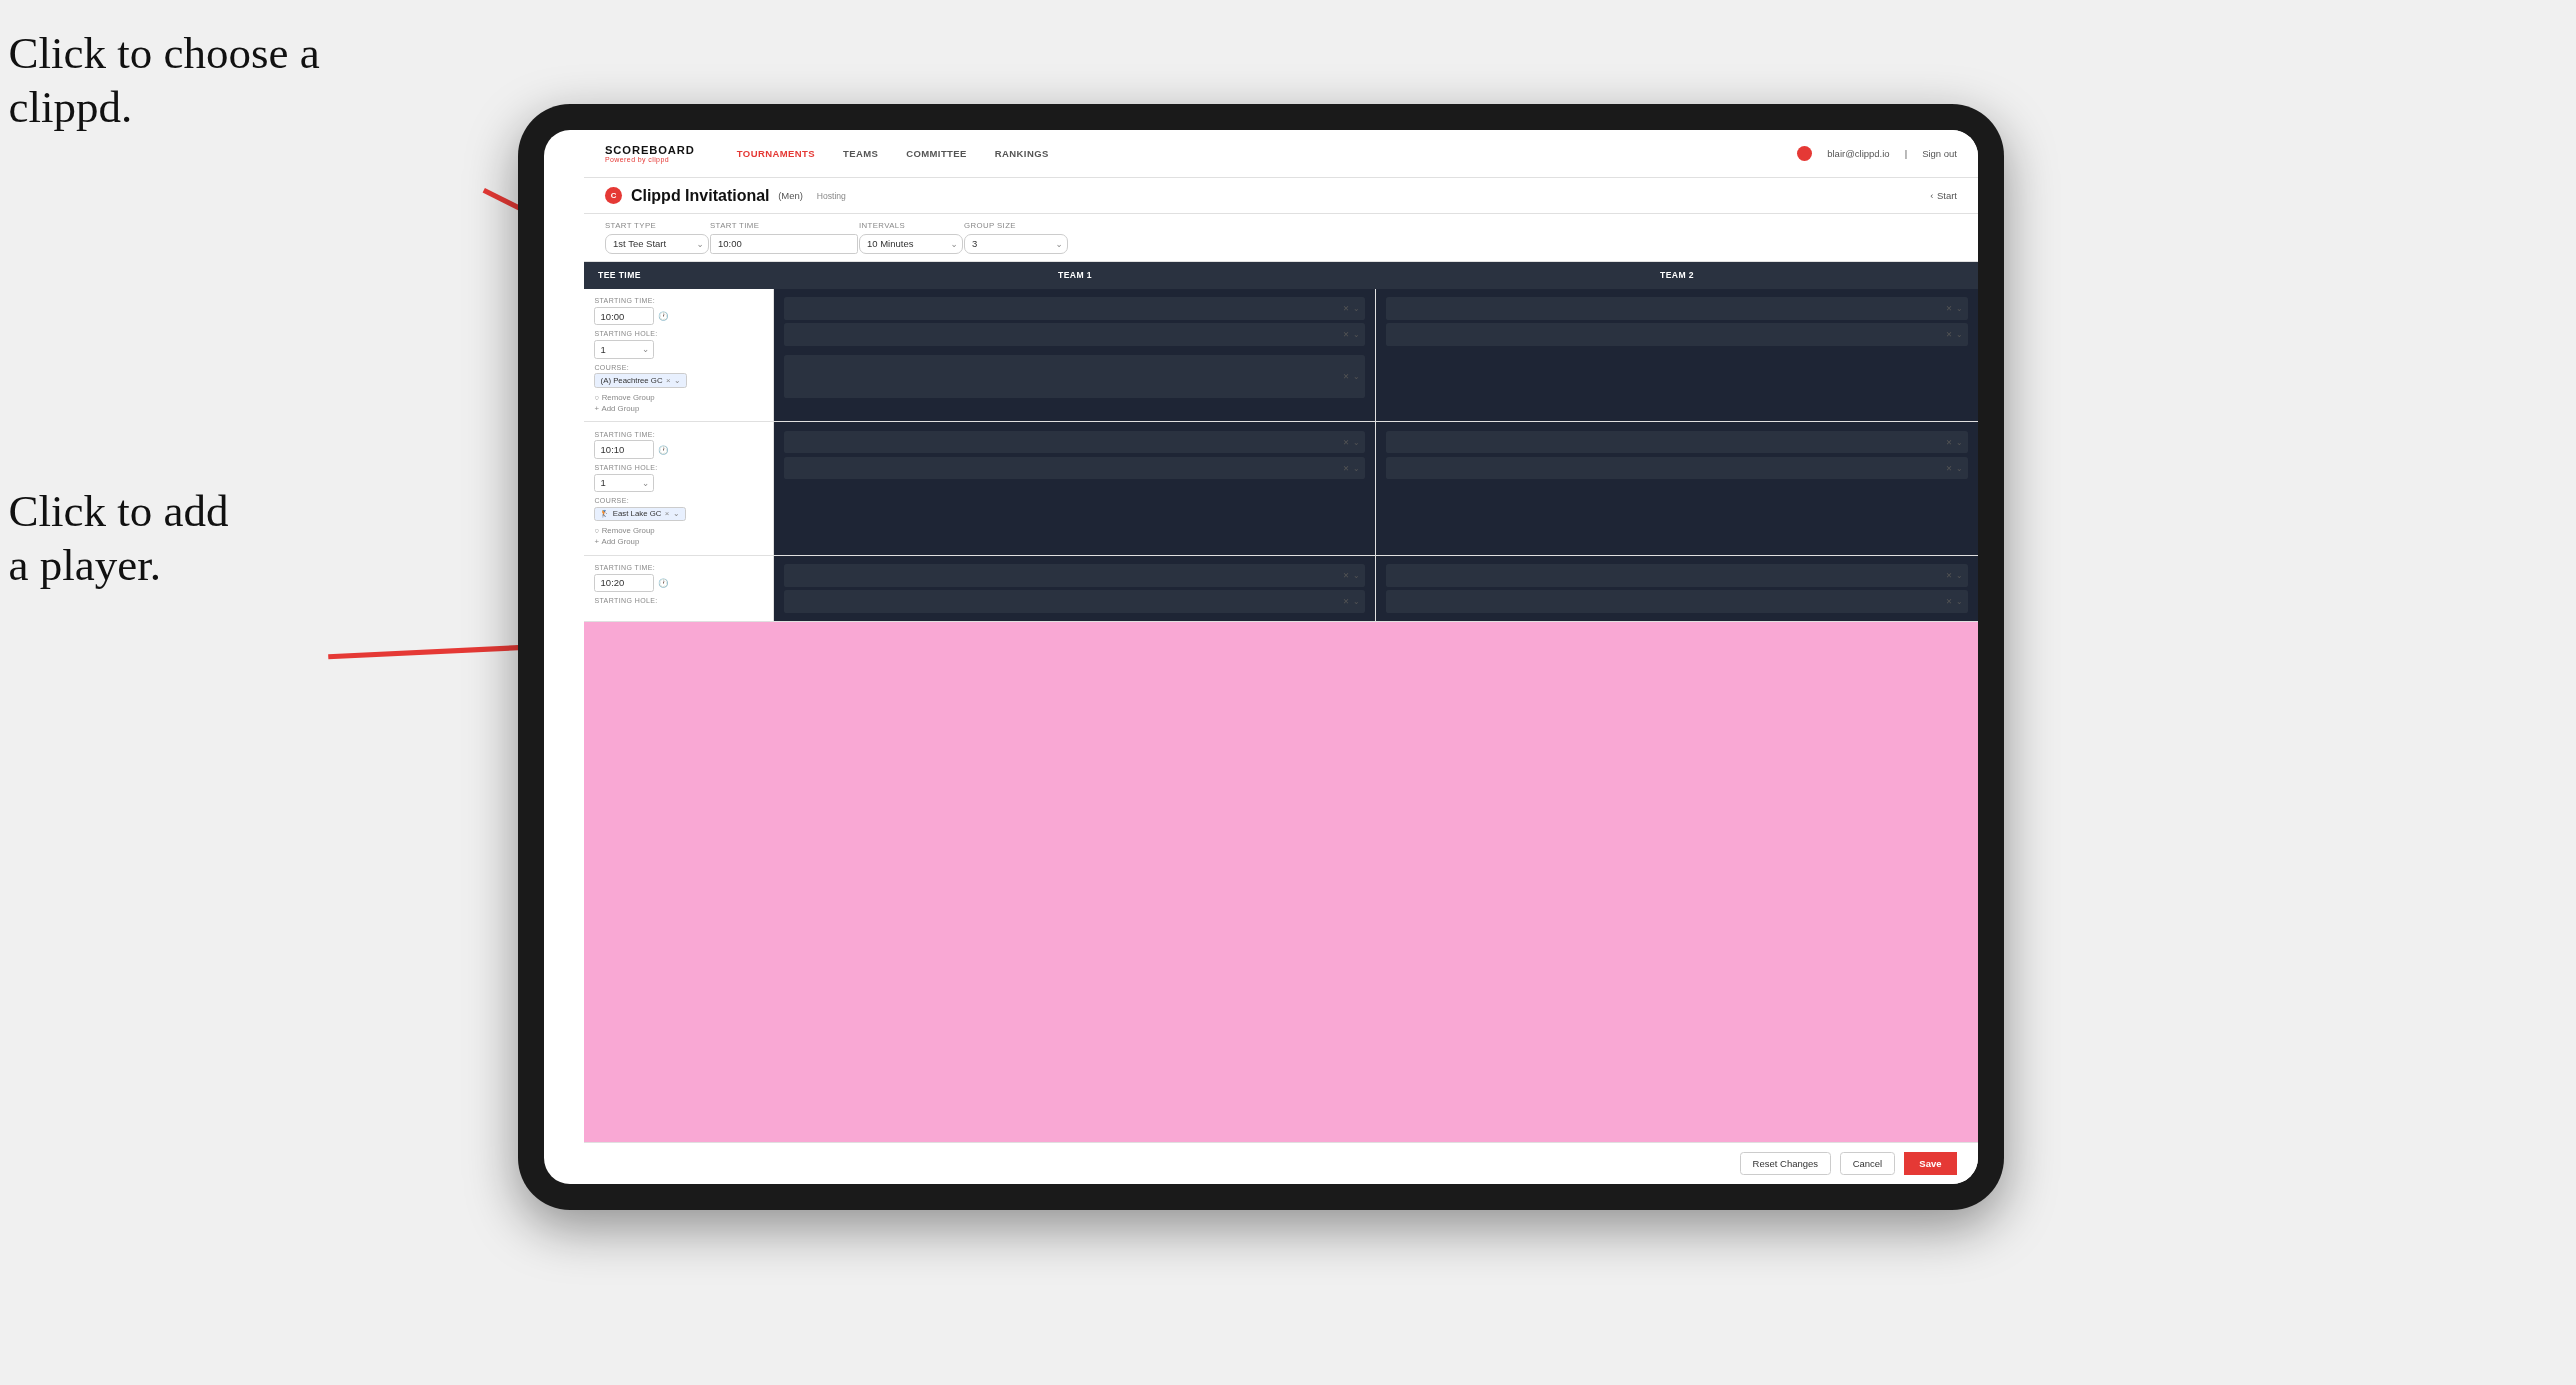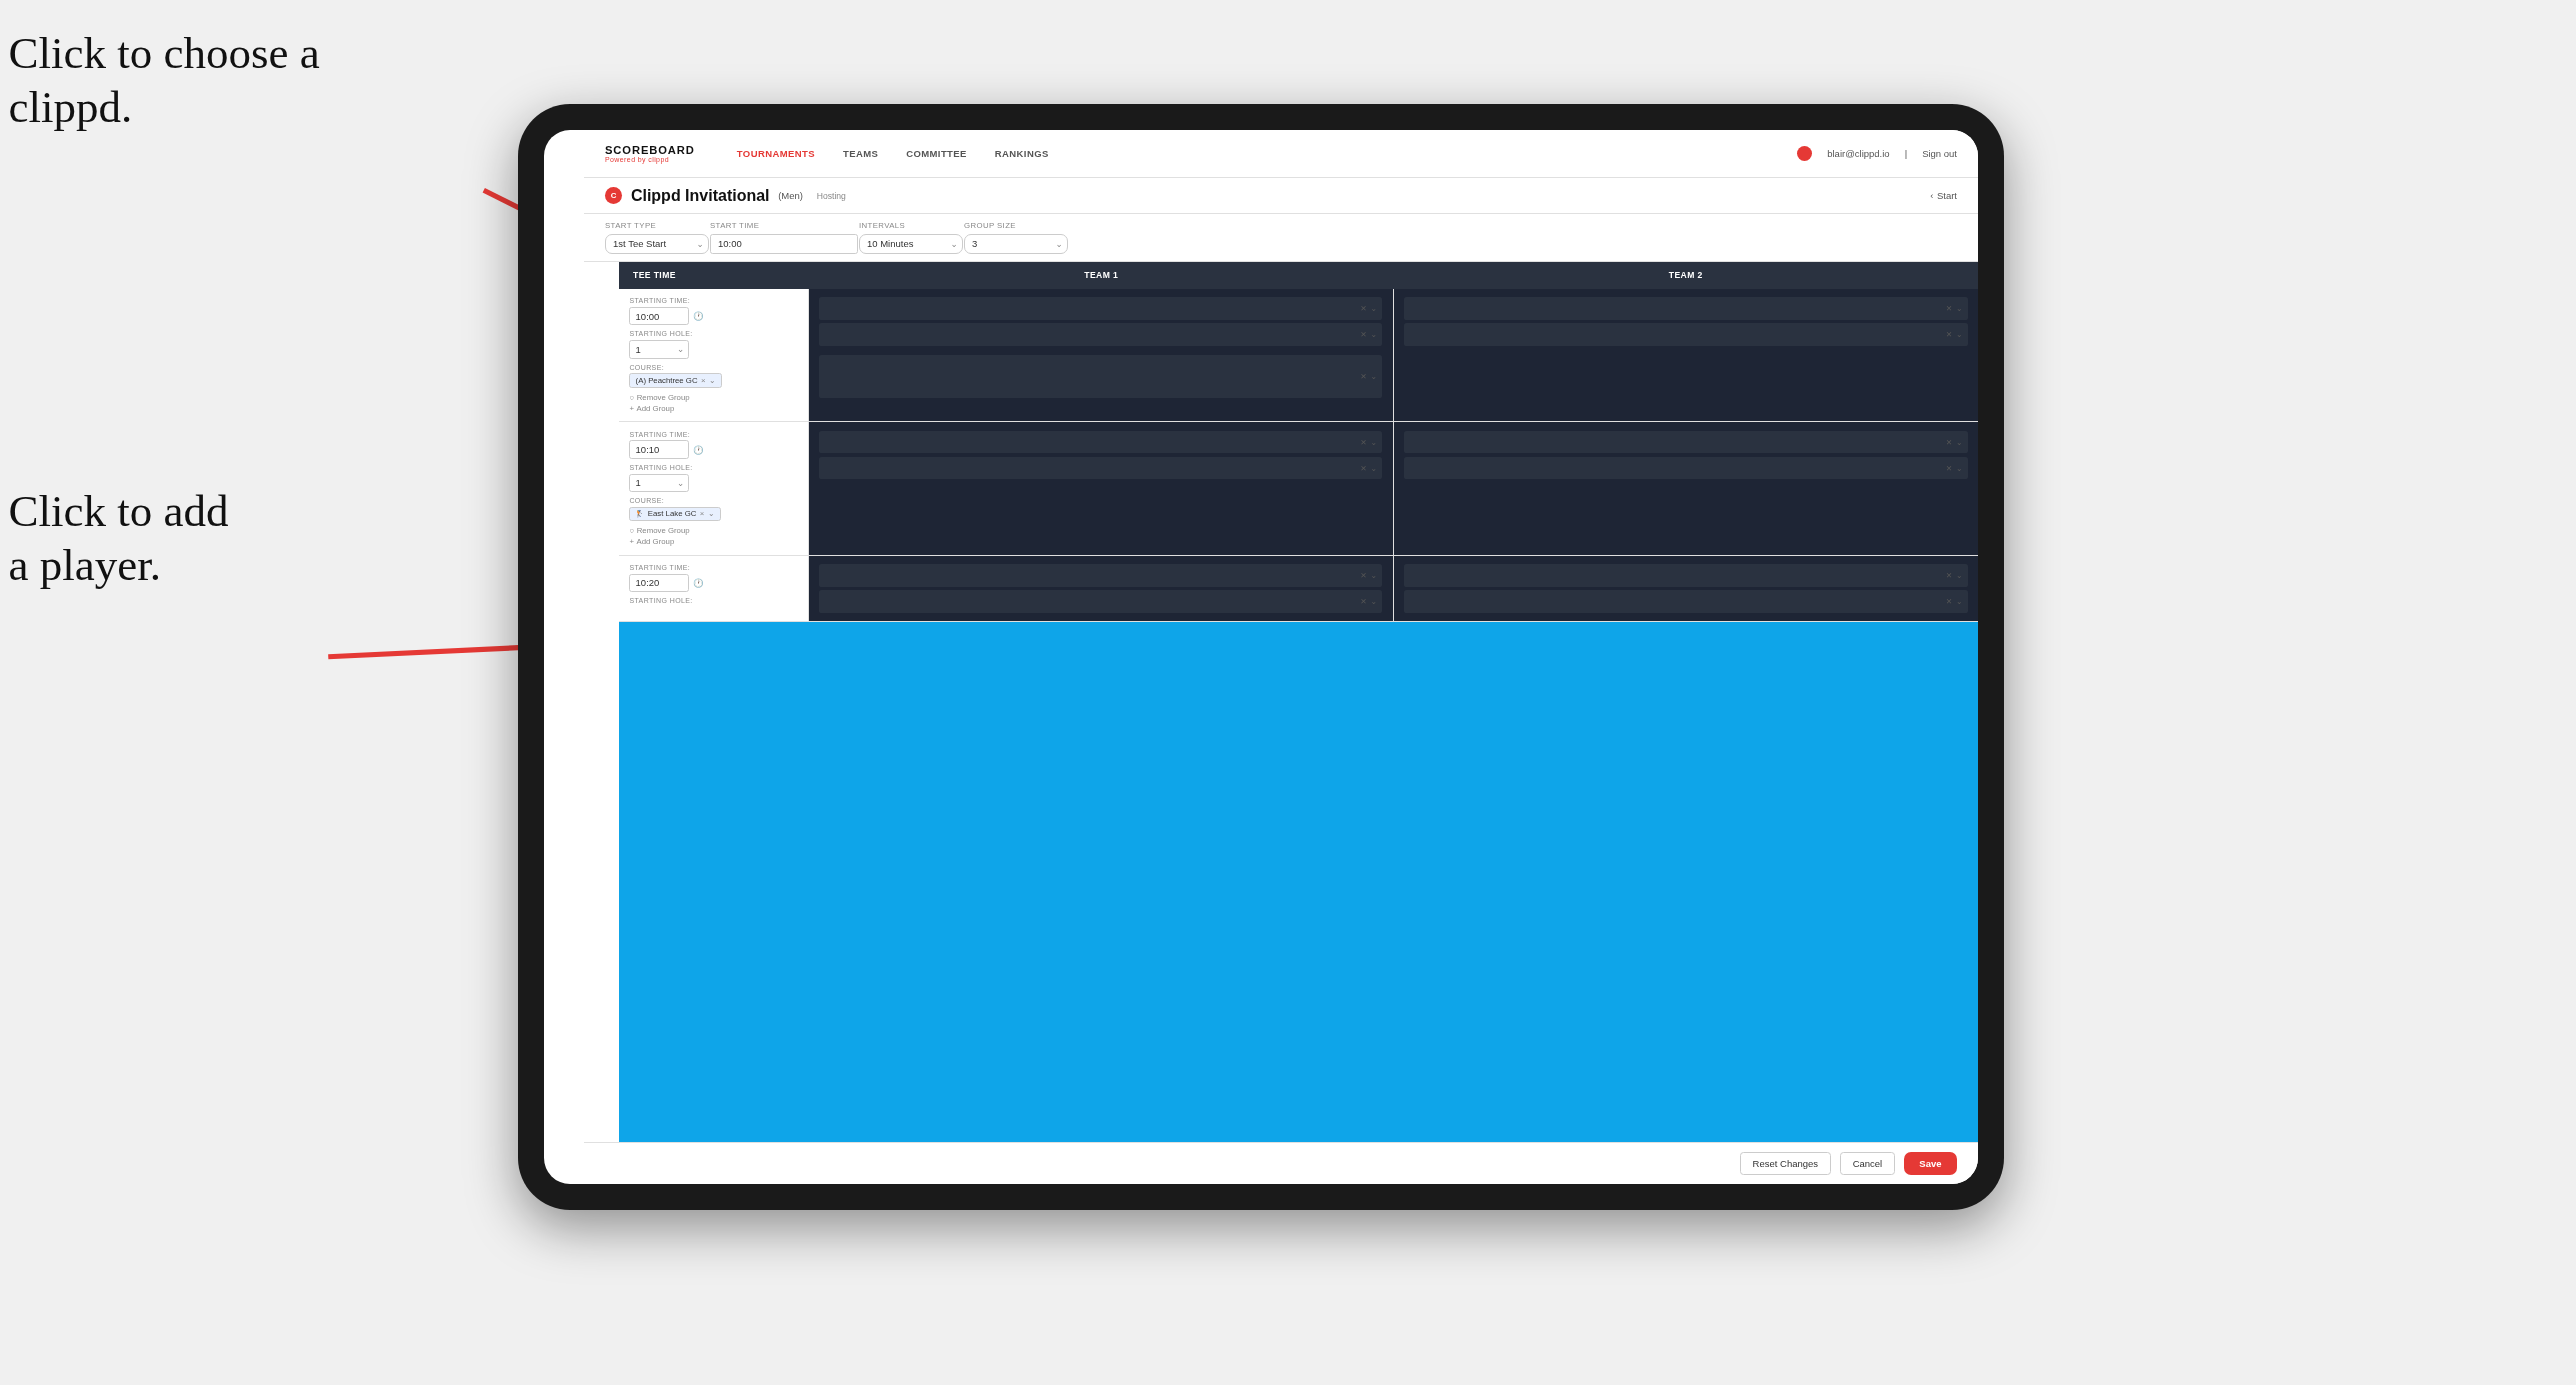--- a/index.html
+++ b/index.html
@@ -209,22 +209,21 @@
       padding: 3.5px 7px;
       font-size: 9.5px;
       color: #333;
       min-width: 69px;
     }
 
     
     .main-content {
       flex: 1;
       overflow-y: auto;
-      background: #0ea5e9;
-      margin-left: 35px;
+      background: #f9a8d4;
     }
 
     
     .tee-table-header {
       display: grid;
       grid-template-columns: 190px 1fr 1fr;
       background: #2a3240;
       color: #fff;
       font-size: 8.6px;
       font-weight: 600;
@@ -377,21 +376,21 @@
       border: 0.9px solid #ccc;
       border-radius: 3.5px;
       padding: 5.2px 12px;
       font-size: 9.5px;
       color: #333;
       cursor: pointer;
     }
     .btn-save {
       background: #e53935;
       border: none;
-      border-radius: 7px;
+      border-radius: 0;
       padding: 5.2px 15.5px;
       font-size: 9.5px;
       color: #fff;
       cursor: pointer;
       font-weight: 600;
     }
   </style>
 </head>
 <body>
 

